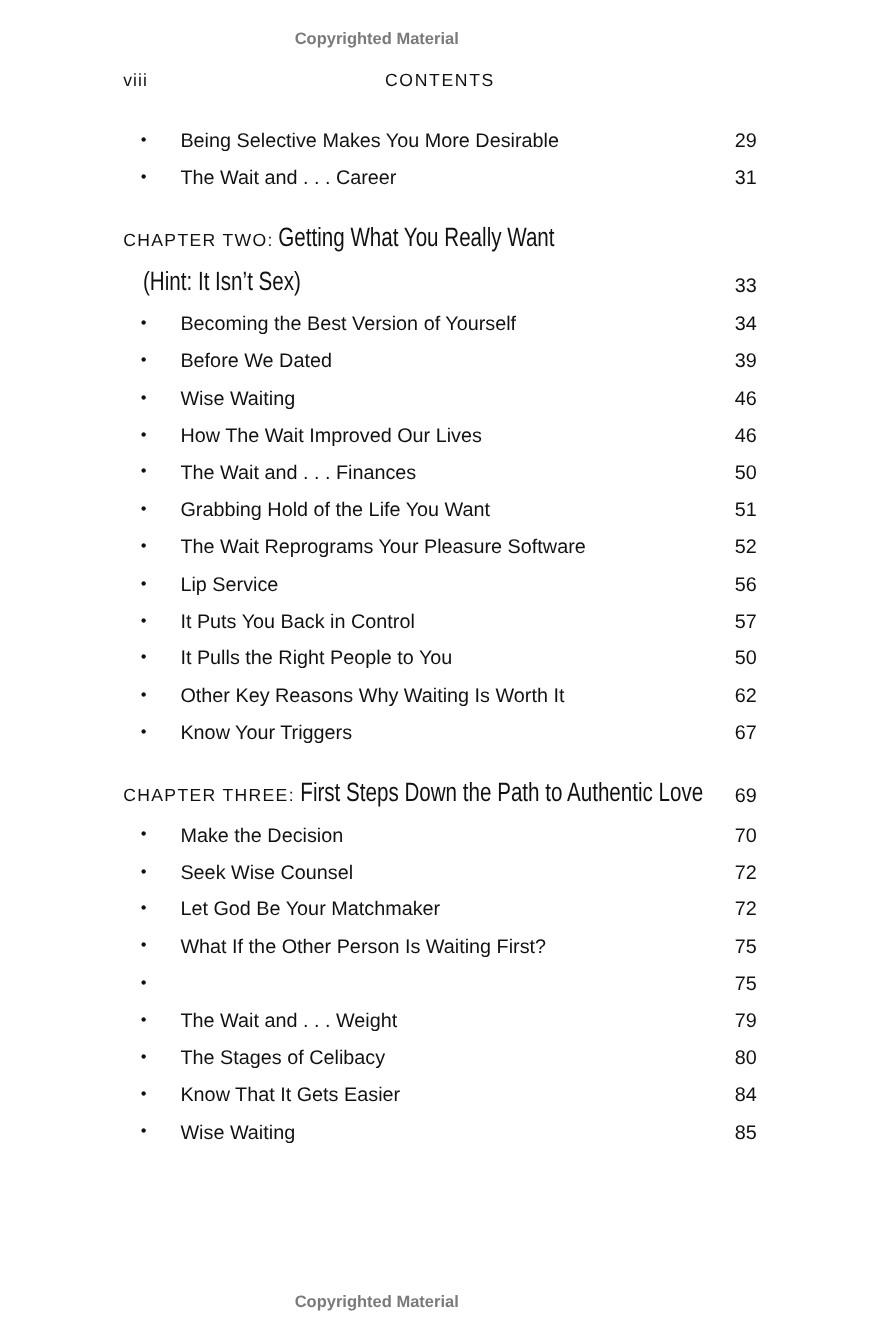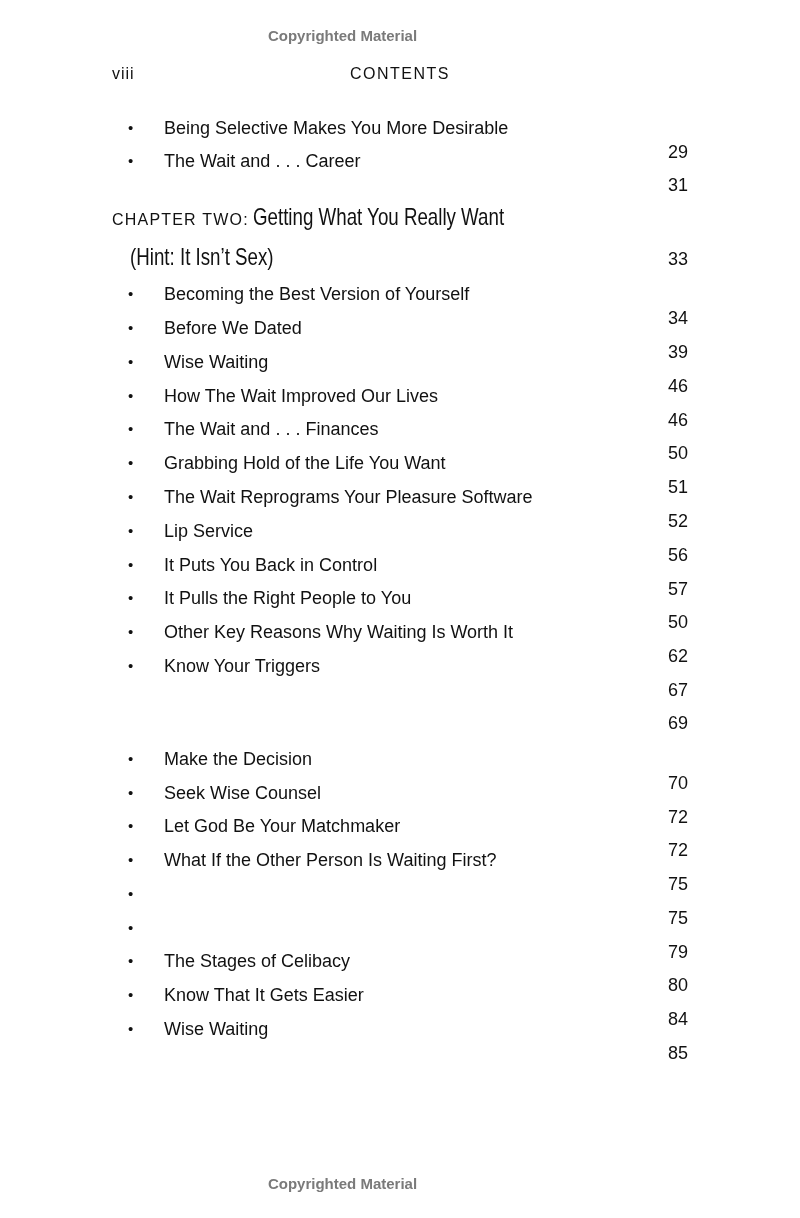--- a/index.html
+++ b/index.html
@@ -6,21 +6,21 @@
     body { width: 800px; height: 1218px; position: relative; overflow: hidden; color: #111; font-family: "Liberation Sans", sans-serif; }
     .watermark { position: absolute; left: 0; width: 685px; text-align: center; font-size: 15px; font-weight: bold; color: #7a7a7a; }
     .wm-top { top: 27px; }
     .wm-bottom { top: 1175px; }
     .running-head { position: absolute; top: 65px; left: 112px; width: 576px; height: 20px; }
     .folio { position: absolute; left: 0; top: 0; font-size: 16px; letter-spacing: 1px; }
     .header-title { position: absolute; left: 0; width: 576px; top: 0; text-align: center; font-size: 16px; letter-spacing: 1.5px; }
     .entry { position: absolute; left: 112px; width: 576px; height: 24px; font-size: 18px; }
     .bullet { position: absolute; left: 16px; top: 0; font-size: 15px; line-height: 24px; }
     .entry-title { position: absolute; left: 52px; top: 0; line-height: 24px; }
-    .page-num { position: absolute; right: 0; top: 0; line-height: 24px; margin-top: 24px; }
+    .page-num { position: absolute; right: 0; top: 0; line-height: 24px; }
     .chapter { position: absolute; left: 112px; width: 576px; }
     .ch-label { font-size: 16px; letter-spacing: 1.2px; }
     .ch-title { font-family: "Liberation Sans", sans-serif; font-size: 24px; transform: scaleX(0.78); transform-origin: left center; display: inline-block; white-space: nowrap; }
     .ch-line { position: absolute; left: 0; white-space: nowrap; }
     .ch-page { position: absolute; right: 0; font-size: 18px; }
   </style>
 </head>
 <body>
 
 <div class="watermark wm-top">Copyrighted Material</div>
@@ -107,20 +107,24 @@
   <span class="entry-title">Other Key Reasons Why Waiting Is Worth It</span>
   <span class="page-num">62</span>
 </div>
 <div class="entry" style="top:654px">
   <span class="bullet">•</span>
   <span class="entry-title">Know Your Triggers</span>
   <span class="page-num">67</span>
 </div>
 
 <div class="chapter" style="top:707px; height:36px;">
+  <div class="ch-line" style="top:0;">
+    <span class="ch-label">CHAPTER THREE:</span>
+    <span class="ch-title">First Steps Down the Path to Authentic Love</span>
+  </div>
   <span class="ch-page" style="top:6px;">69</span>
 </div>
 
 <div class="entry" style="top:747px">
   <span class="bullet">•</span>
   <span class="entry-title">Make the Decision</span>
   <span class="page-num">70</span>
 </div>
 <div class="entry" style="top:781px">
   <span class="bullet">•</span>
@@ -136,20 +140,21 @@
   <span class="bullet">•</span>
   <span class="entry-title">What If the Other Person Is Waiting First?</span>
   <span class="page-num">75</span>
 </div>
 <div class="entry" style="top:882px">
   <span class="bullet">•</span>
   <span class="page-num">75</span>
 </div>
 <div class="entry" style="top:916px">
   <span class="bullet">•</span>
+  <span class="entry-title">The Wait and . . . Weight</span>
   <span class="page-num">79</span>
 </div>
 <div class="entry" style="top:949px">
   <span class="bullet">•</span>
   <span class="entry-title">The Stages of Celibacy</span>
   <span class="page-num">80</span>
 </div>
 <div class="entry" style="top:983px">
   <span class="bullet">•</span>
   <span class="entry-title">Know That It Gets Easier</span>

